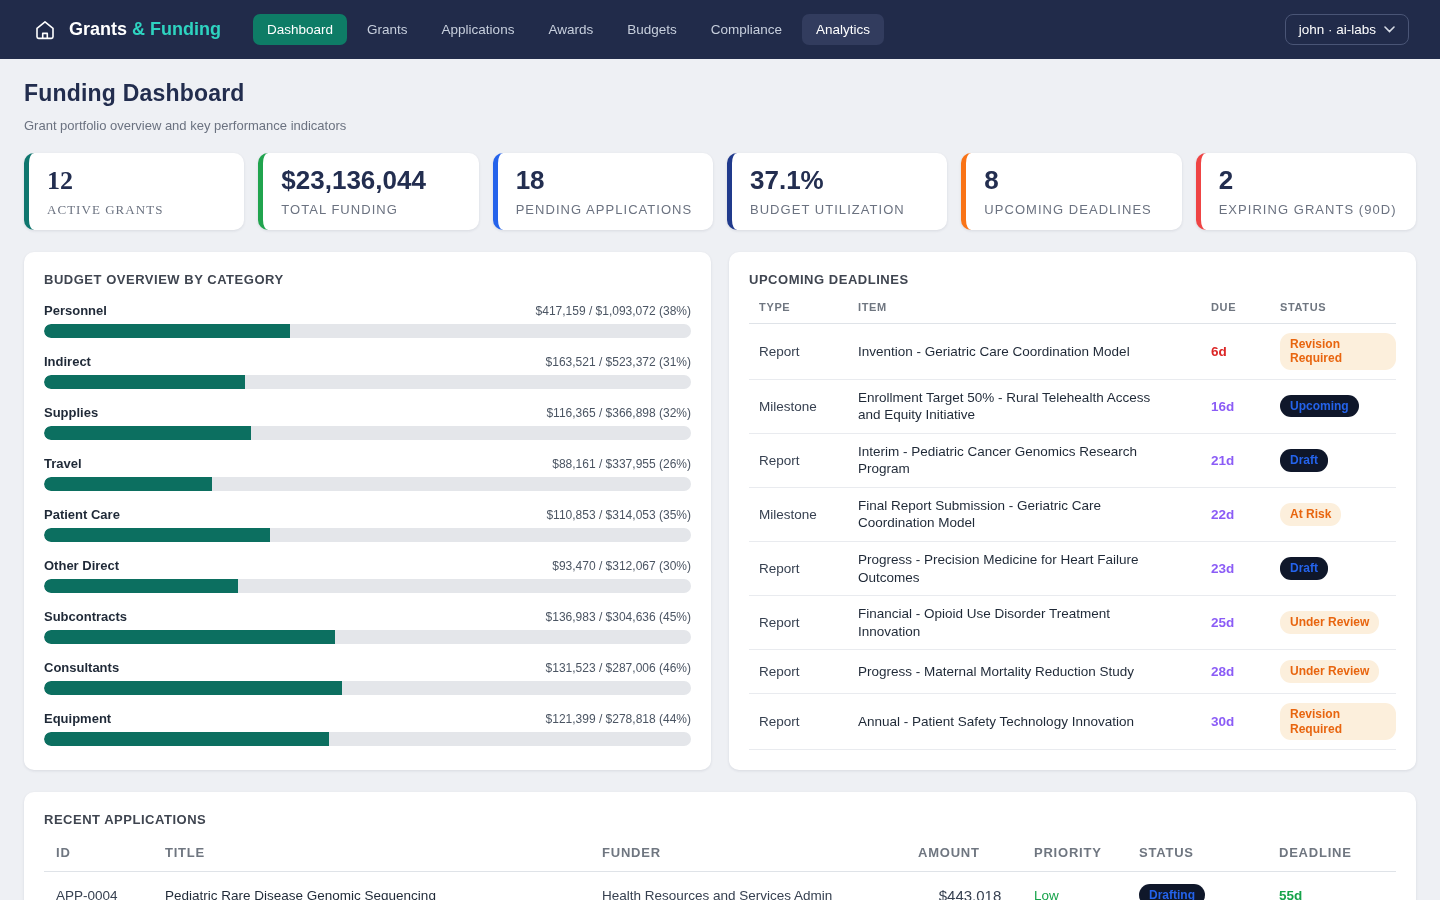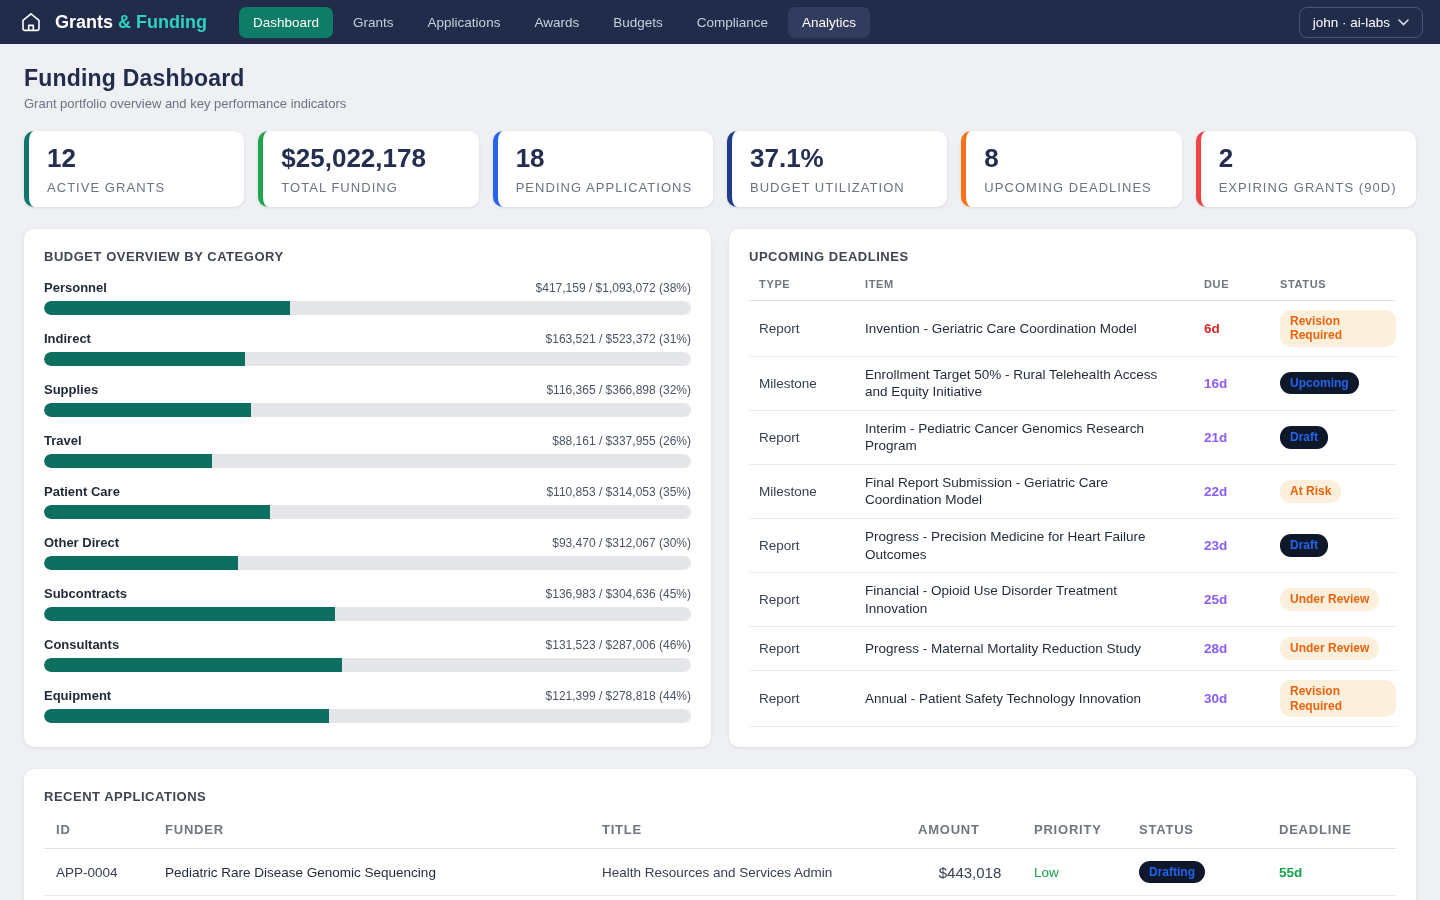--- a/index.html
+++ b/index.html
@@ -1,34 +1,34 @@
 <!DOCTYPE html>
 <html><head>
 <meta charset="utf-8">
 <style>
   * { margin:0; padding:0; box-sizing:border-box; }
   html,body { width:1440px; height:900px; overflow:hidden; }
   body { font-family:"Liberation Sans", sans-serif; background:#eef0f4; color:#222d4e; }
 
   
-  .navbar { height:44px; background:#212b4a; display:flex; align-items:center; justify-content:space-between; padding:0 17px;text-align:right; }
+  .navbar { height:59px; background:#212b4a; display:flex; align-items:center; justify-content:space-between; padding:0 31px;text-align:right; }
   .nav-left { display:flex; align-items:center; gap:10px; }
   .home-btn { width:28px; height:28px; display:flex; align-items:center; justify-content:center; cursor:pointer; }
   .brand { font-size:18px; font-weight:700; color:#ffffff; margin-right:22px; white-space:nowrap; }
   .brand .accent { color:#2ed3c0; }
   .nav-items { display:flex; align-items:center; gap:6px; }
   .nav-item { font-size:13.5px; color:#c7cfdd; padding:8px 14px; border-radius:7px; cursor:pointer; white-space:nowrap; }
   .nav-item.active { background:#0e7c66; color:#ffffff; font-weight:400; }
   .nav-item.highlighted { background:#323c5e; color:#ffffff; }
   .user-menu { display:flex; align-items:center; gap:8px; border:1px solid #4a5576; border-radius:8px; padding:7px 13px; color:#ffffff; font-size:13.5px; font-weight:400; cursor:pointer; }
 
   
   .main { padding:21px 24px; }
   .page-title { font-size:23px; font-weight:700; color:#222d4e; letter-spacing:.2px; }
-  .page-subtitle { font-size:13px; color:#68718025; color:#6b7280; margin-top:4px; }
+  .page-subtitle { font-size:13px; color:#68718025; color:#6b7280; margin-top:11px; }
 
   
   .kpi-row { display:flex; gap:14px; margin-top:20px; }
   .kpi-card { flex:1; background:#ffffff; border-radius:10px; border-left:5px solid #0f766e; padding:13px 18px 12px; box-shadow:0 1px 3px rgba(20,30,60,.10); }
   .kpi-value { font-size:26px; font-weight:700; color:#232e50; line-height:1.15; }
   .kpi-label { display:block; font-size:13px; letter-spacing:.08em; color:#6b7280; margin-top:6px; }
 
   
   .panels { display:grid; grid-template-columns:1fr 1fr; gap:18px; margin-top:22px; align-items:stretch; }
   .panel { background:#ffffff; border-radius:10px; box-shadow:0 1px 3px rgba(20,30,60,.10); padding:20px; }
@@ -37,21 +37,21 @@
   
   .b-row { margin-top:16px; }
   .b-head { display:flex; justify-content:space-between; align-items:baseline; margin-bottom:6px; }
   .b-label { font-size:13px; font-weight:700; color:#1f2937; }
   .b-value { font-size:12px; color:#4b5563;margin-left:48px; }
   .b-track { height:14px; background:#e4e6ea; border-radius:7px; overflow:hidden; }
   .b-fill { height:100%; background:#0c6f60; border-radius:7px 0 0 7px; }
 
   
   .dl-table { margin-top:14px; }
-  .dl-grid { display:grid; grid-template-columns:86px 1fr 56px 126px; column-gap:20px; align-items:center; }
+  .dl-grid { display:grid; grid-template-columns:86px 1fr 56px 126px; column-gap:13px; align-items:center; }
   .dl-grid > * { padding-left:10px; }
   .dl-h { font-size:11px; font-weight:700; letter-spacing:.06em; color:#6f7680; padding-bottom:10px; }
   .dl-head { border-bottom:1px solid #dfe3e8; }
   .dl-row { border-bottom:1px solid #e9ebef; padding:9px 0; min-height:44px; }
   .dl-type { font-size:13.5px; color:#374151; }
   .dl-item { font-size:13.5px; color:#1f2937; line-height:1.3; padding-right:16px; }
   .dl-due { font-size:13.5px; font-weight:700; }
   .due-green { color:#8b5cf6; }
   .due-red { color:#dc2626; }
   .badge { display:inline-block; padding:4px 10px; border-radius:11px; font-size:12px; font-weight:700; line-height:1.2; }
@@ -108,26 +108,26 @@
         </svg>
     </span>
   </div>
 </header>
 
 <main class="main">
   <h1 class="page-title">Funding Dashboard</h1>
   <p class="page-subtitle">Grant portfolio overview and key performance indicators</p>
 
   <div class="kpi-row" id="kpi-row">
-      <div class="kpi-card" style="border-left-color: rgb(15, 118, 110);">
+      <div class="kpi-card" style="border-left-color: rgb(15, 118, 110); font-family: Liberation Serif, serif;">
         <div class="kpi-value">12</div>
         <span class="kpi-label">ACTIVE GRANTS</span>
       </div>
       <div class="kpi-card" style="border-left-color: rgb(32, 164, 78);">
-        <div class="kpi-value">$25,022,178</div>
+        <div class="kpi-value">$23,136,044</div>
         <span class="kpi-label">TOTAL FUNDING</span>
       </div>
       <div class="kpi-card" style="border-left-color: rgb(37, 99, 235);">
         <div class="kpi-value">18</div>
         <span class="kpi-label">PENDING APPLICATIONS</span>
       </div>
       <div class="kpi-card" style="border-left-color: rgb(32, 58, 140);">
         <div class="kpi-value">37.1%</div>
         <span class="kpi-label">BUDGET UTILIZATION</span>
       </div>
@@ -289,22 +289,22 @@
             </div>
           </div>
       </div>
     </div>
   </section>
 
   <section class="panel apps-panel">
     <h2 class="panel-title">RECENT APPLICATIONS</h2>
     <div class="app-grid app-head" id="app-head">
         <span class="app-h">ID</span>
+        <span class="app-h">TITLE</span>
         <span class="app-h">FUNDER</span>
-        <span class="app-h">TITLE</span>
         <span class="app-h">AMOUNT</span>
         <span class="app-h">PRIORITY</span>
         <span class="app-h">STATUS</span>
         <span class="app-h">DEADLINE</span>
       </div>
     <div id="app-rows">
         <div class="app-grid app-row">
           <span class="app-id">APP-0004</span>
           <span class="app-title">Pediatric Rare Disease Genomic Sequencing</span>
           <span class="app-funder">Health Resources and Services Admin</span>

